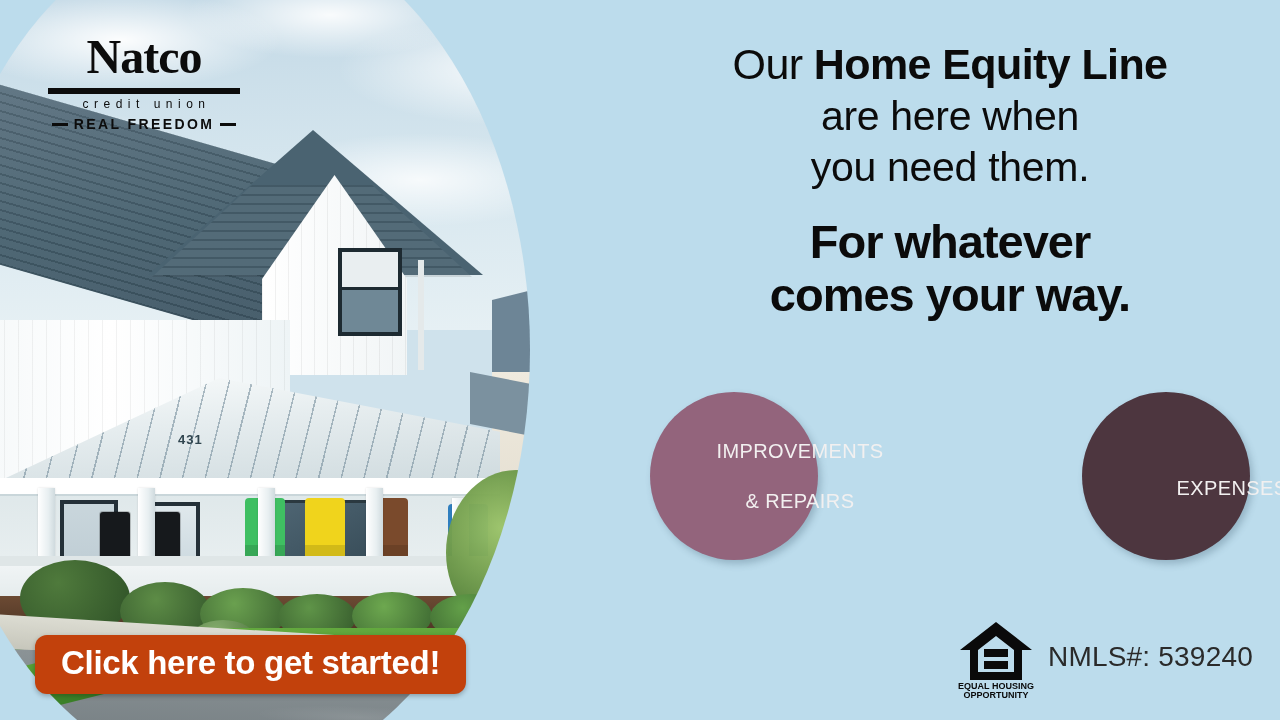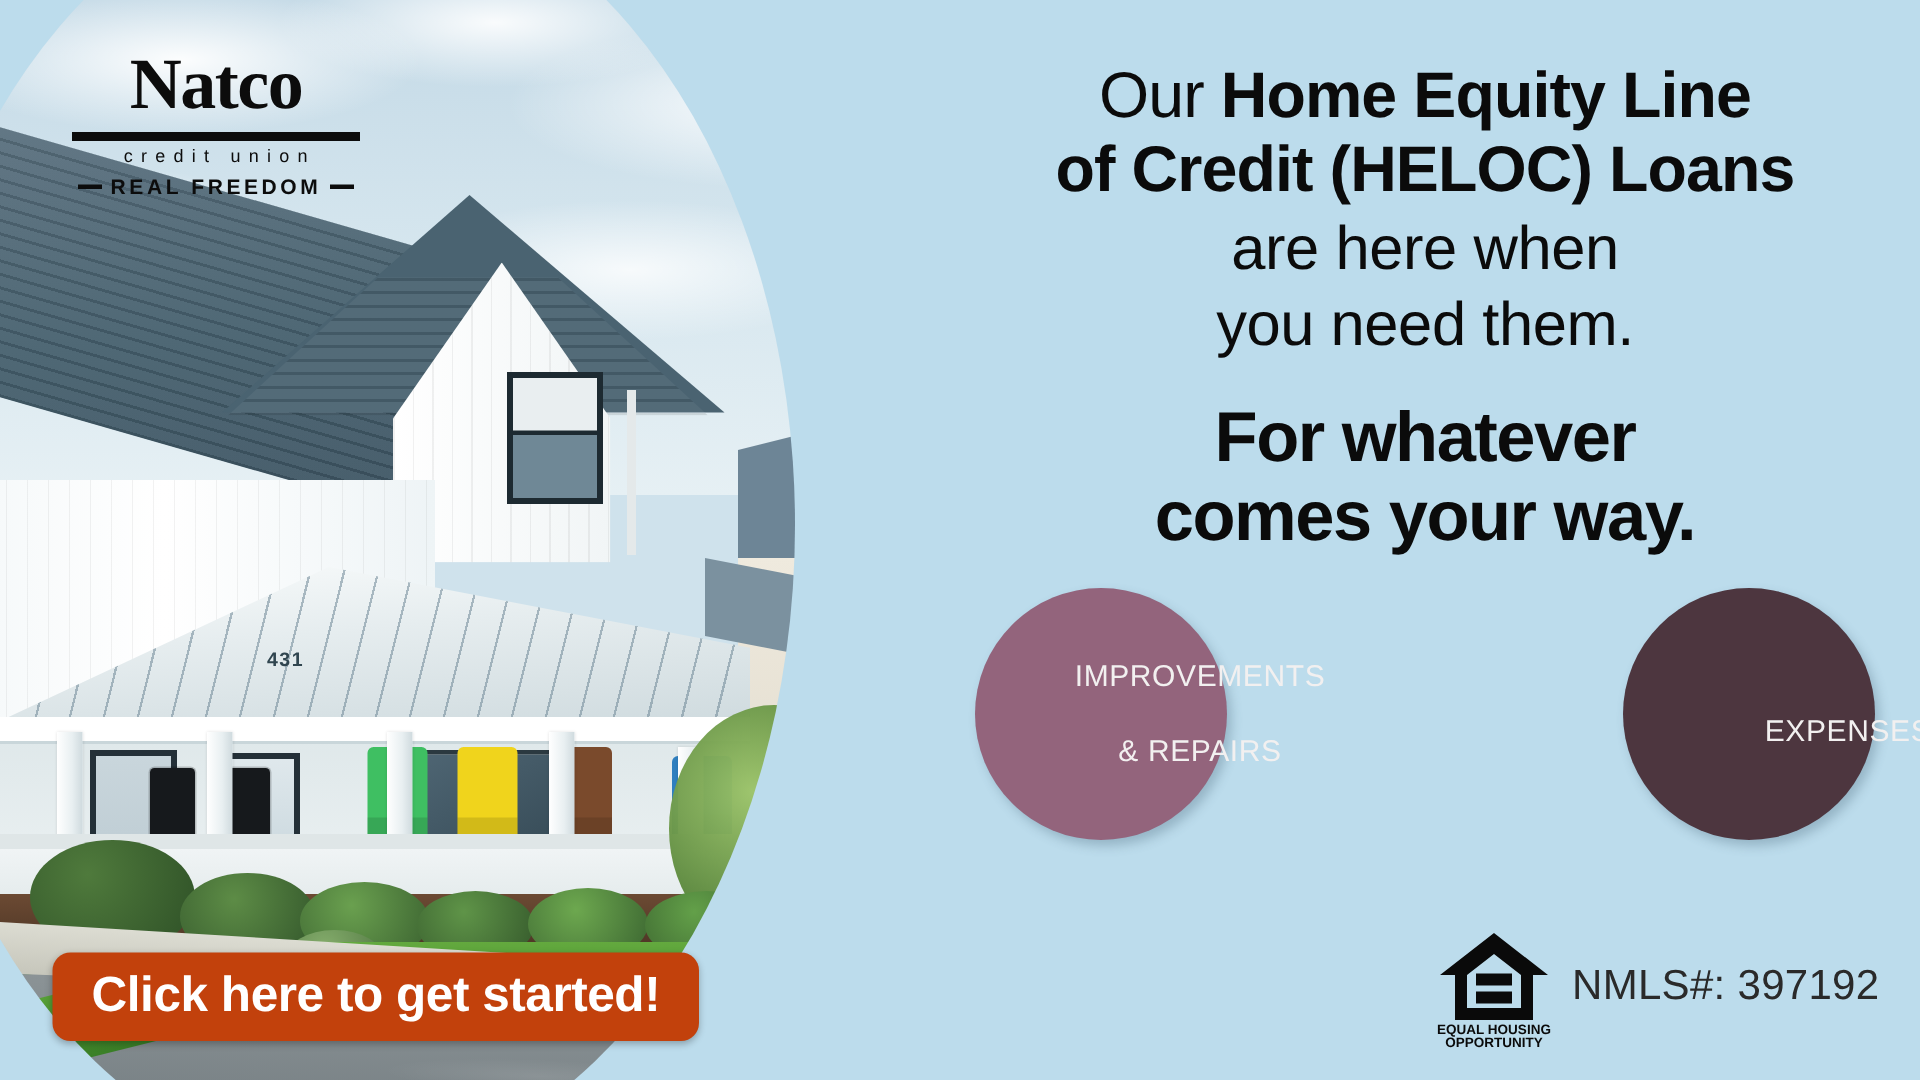--- a/index.html
+++ b/index.html
@@ -406,21 +406,20 @@
       <span class="dash"></span>
     </div>
   </div>
 
   <button class="cta" style="background: #c2410c;">Click here to get started!</button>
 
   <div class="headline">
     <div class="h-line">
       <span class="h-light">Our </span><span class="h-bold">Home Equity Line</span>
     </div>
-    <div class="h-line h-bold">of Credit (HELOC) Loans</div>
     <div class="h-sub">are here when</div>
     <div class="h-sub">you need them.</div>
     <div class="h-strong">For whatever</div>
     <div class="h-strong" style="margin-top:0">comes your way.</div>
   </div>
 
   <div class="circles">
     <div class="circle" style="background: rgb(147, 100, 124);">
       <span>
         <span>IMPROVEMENTS</span><br>
@@ -439,16 +438,16 @@
     <div class="eho">
       <svg width="76" height="82" viewBox="0 0 76 82" aria-hidden="true">
         <path d="M38 4 L74 32 L64 32 L64 62 L12 62 L12 32 L2 32 Z
                  M38 18 L20 32 L20 54 L56 54 L56 32 Z" fill="#0a0a0a"></path>
         <rect x="26" y="31" width="24" height="8" fill="#0a0a0a"></rect>
         <rect x="26" y="43" width="24" height="8" fill="#0a0a0a"></rect>
         <text x="38" y="71" text-anchor="middle" font-family="Liberation Sans, sans-serif" font-size="9" font-weight="700" fill="#0a0a0a">EQUAL HOUSING</text>
         <text x="38" y="80" text-anchor="middle" font-family="Liberation Sans, sans-serif" font-size="9" font-weight="700" fill="#0a0a0a">OPPORTUNITY</text>
       </svg>
     </div>
-    <div class="nmls">NMLS#: 397192</div>
+    <div class="nmls">NMLS#: 539240</div>
   </div>
 
 </div>
 
 </body></html>

